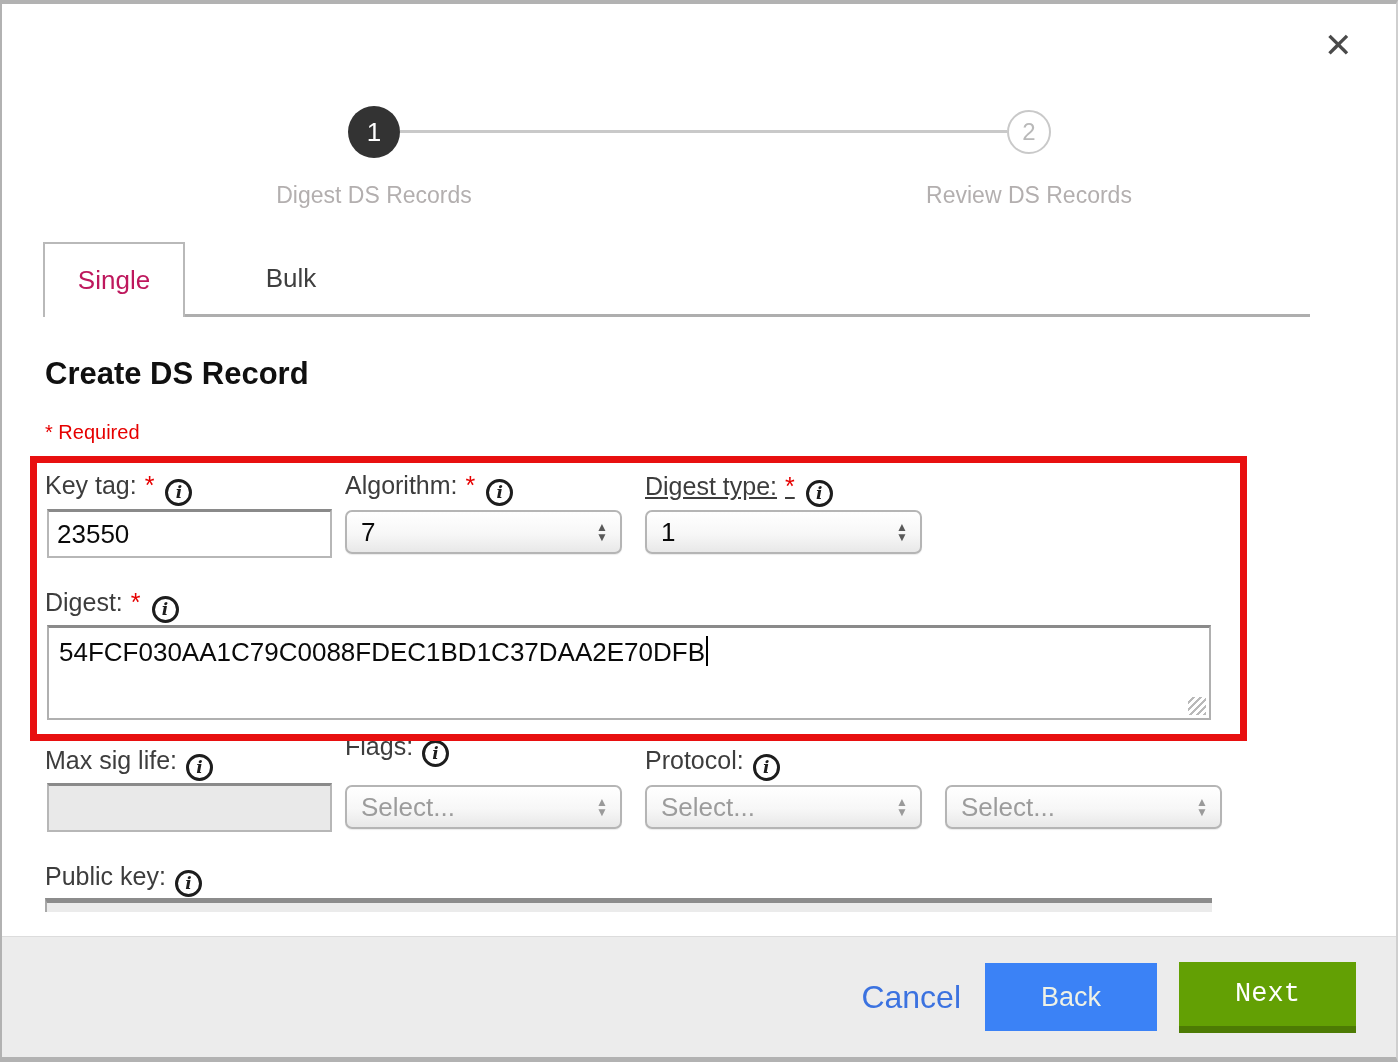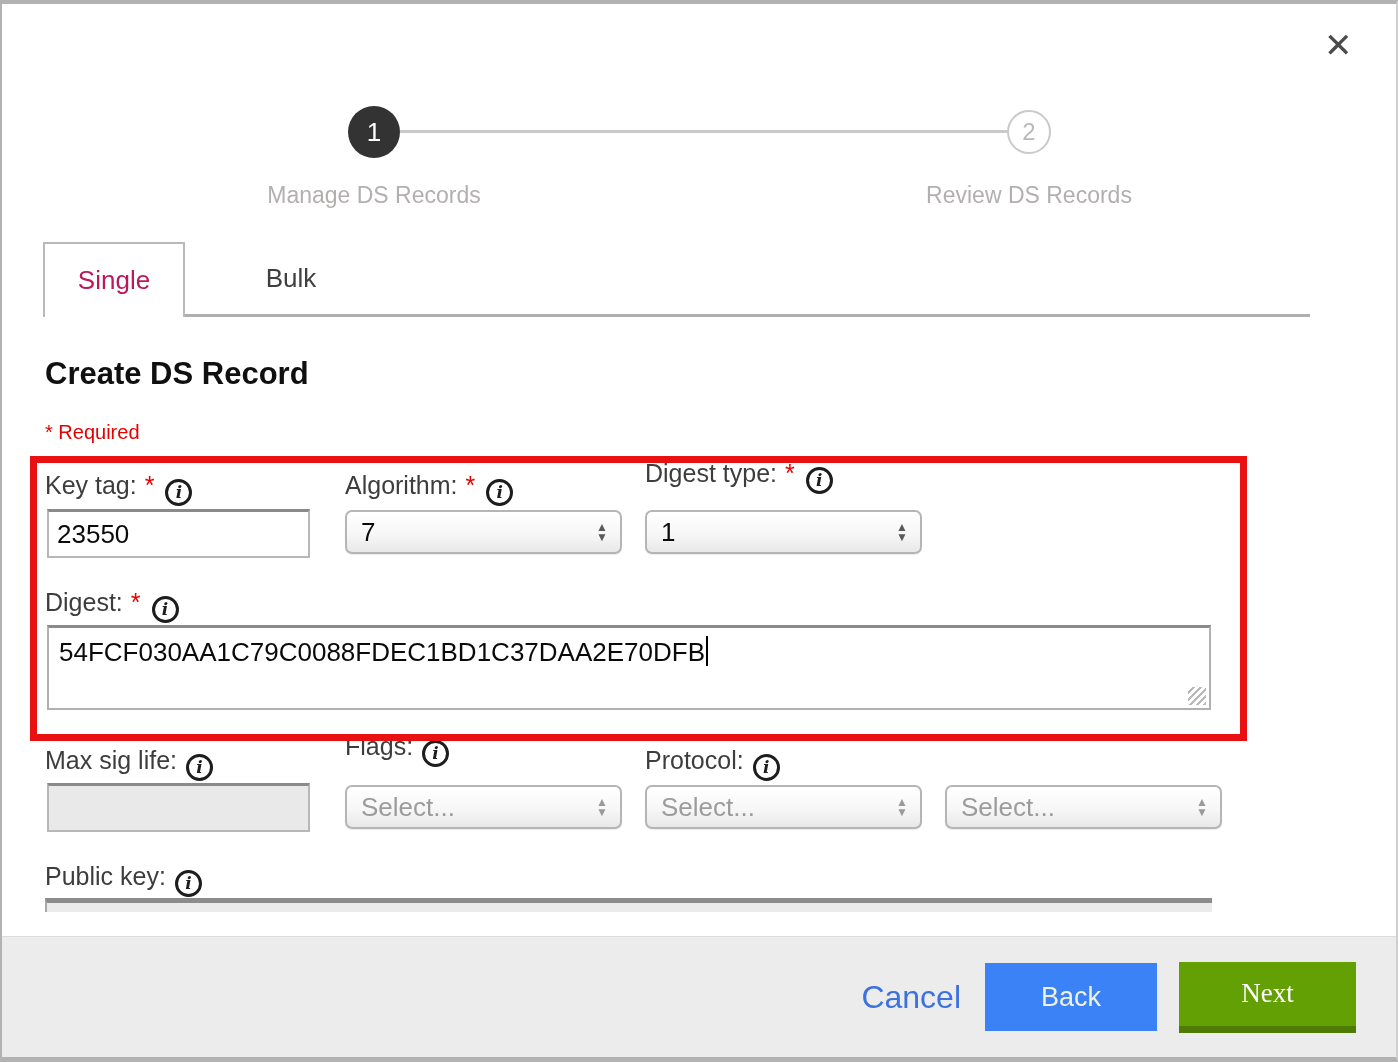--- a/index.html
+++ b/index.html
@@ -88,21 +88,21 @@
   .req-star { color: #e60000; margin: 0 2px 0 8px; font-size: 25px; }
   .info-icon {
     display: inline-block; width: 27px; height: 27px; border-radius: 50%;
     border: 3px solid #1d1d1d; margin-left: 9px; vertical-align: -4px;
     font-family: "DejaVu Serif", serif; font-style: italic; font-weight: bold;
     font-size: 17px; line-height: 21px; text-align: center; color: #1d1d1d;
     cursor: pointer;
   }
   
   .text-input {
-    position: absolute; left: 45px; width: 263px; height: 49px;
+    position: absolute; left: 45px; width: 285px; height: 49px;
     border: 2px solid #b7b7b7; border-top: 3px solid #8a8a8a;
     background: #ffffff; font-size: 26px; color: #0a0a0a;
     padding: 0 8px; font-family: "Liberation Sans", sans-serif;
   }
   .text-input:disabled, .text-input.disabled {
     background: #e9e9e9;
   }
   
   .select-box {
     position: absolute; width: 277px; height: 44px;
@@ -115,21 +115,21 @@
   .select-value { font-size: 26px; color: #0a0a0a; }
   .select-value.muted { color: #9c9c9c; }
   .spinner {
     position: absolute; right: 12px; top: 50%; transform: translateY(-50%);
     display: flex; flex-direction: column; align-items: center; line-height: 0;
   }
   .spinner span { font-size: 12px; color: #5a5a5a; line-height: 10px; }
   .spinner.muted span { color: #9a9a9a; }
   
   .digest-area {
-    position: absolute; left: 45px; top: 621px; width: 1164px; height: 85px;
+    position: absolute; left: 45px; top: 621px; width: 1164px; height: 95px;
     border: 2px solid #b0b0b0; border-top: 3px solid #8a8a8a;
     background: #ffffff; font-size: 26px; color: #0a0a0a;
     padding: 8px 10px; overflow: hidden;
   }
   .caret {
     display: inline-block; width: 2px; height: 30px;
     background: #000000; vertical-align: -5px; margin-left: 1px;
   }
   .resize-handle {
     position: absolute; right: 3px; bottom: 3px; width: 18px; height: 18px;
@@ -153,54 +153,54 @@
     font-size: 32px; color: #3b72e0; cursor: pointer; margin-right: 24px;
   }
   .back-btn {
     width: 172px; height: 68px; background: #3b82f6; border: none;
     color: #eef1e6; font-size: 27px; margin-right: 22px;
     font-family: "Liberation Sans", sans-serif; cursor: default;
   }
   .next-btn {
     width: 177px; height: 71px; background: #63a004; border: none;
     border-bottom: 7px solid #4d7b04; color: #ffffff; font-size: 27px;
-    font-family: Liberation Serif, serif; cursor: pointer;
+    font-family: Liberation Mono, monospace; cursor: pointer;
   }
 </style>
 </head>
 <body>
 
 <div class="frame">
 
   <div class="close-btn">✕</div>
 
   <div>
     <div class="step-circle-active">1</div>
     <div class="step-line"></div>
     <div class="step-circle-inactive">2</div>
-    <div class="step-label step-label-1">Manage DS Records</div>
+    <div class="step-label step-label-1">Digest DS Records</div>
     <div class="step-label step-label-2">Review DS Records</div>
   </div>
 
   <div class="tab-rule"></div>
   <div class="tab-single">Single</div>
   <div class="tab-bulk">Bulk</div>
 
   <div class="page-title">Create DS Record</div>
   <div class="required-note">* Required</div>
 
   <div class="annotation-rect"></div>
 
   <div class="field-label" style="left:43px; top:467px;">
     <span>Key tag:</span><span class="req-star">*</span><span class="info-icon">i</span>
   </div>
   <div class="field-label" style="left:343px; top:467px;">
     <span>Algorithm:</span><span class="req-star">*</span><span class="info-icon">i</span>
   </div>
-  <div class="field-label" style="left:643px; top:455px;">
+  <div class="field-label" style="left:643px; top:468px;text-decoration:underline;">
     <span>Digest type:</span><span class="req-star">*</span><span class="info-icon">i</span>
   </div>
 
   <input class="text-input" style="top: 505px;" value="23550">
   <div class="select-box" style="left:343px; top:506px;">
     <span class="select-value">7</span>
     <span class="spinner">
         <span>▲</span>
         <span>▼</span>
       </span>

